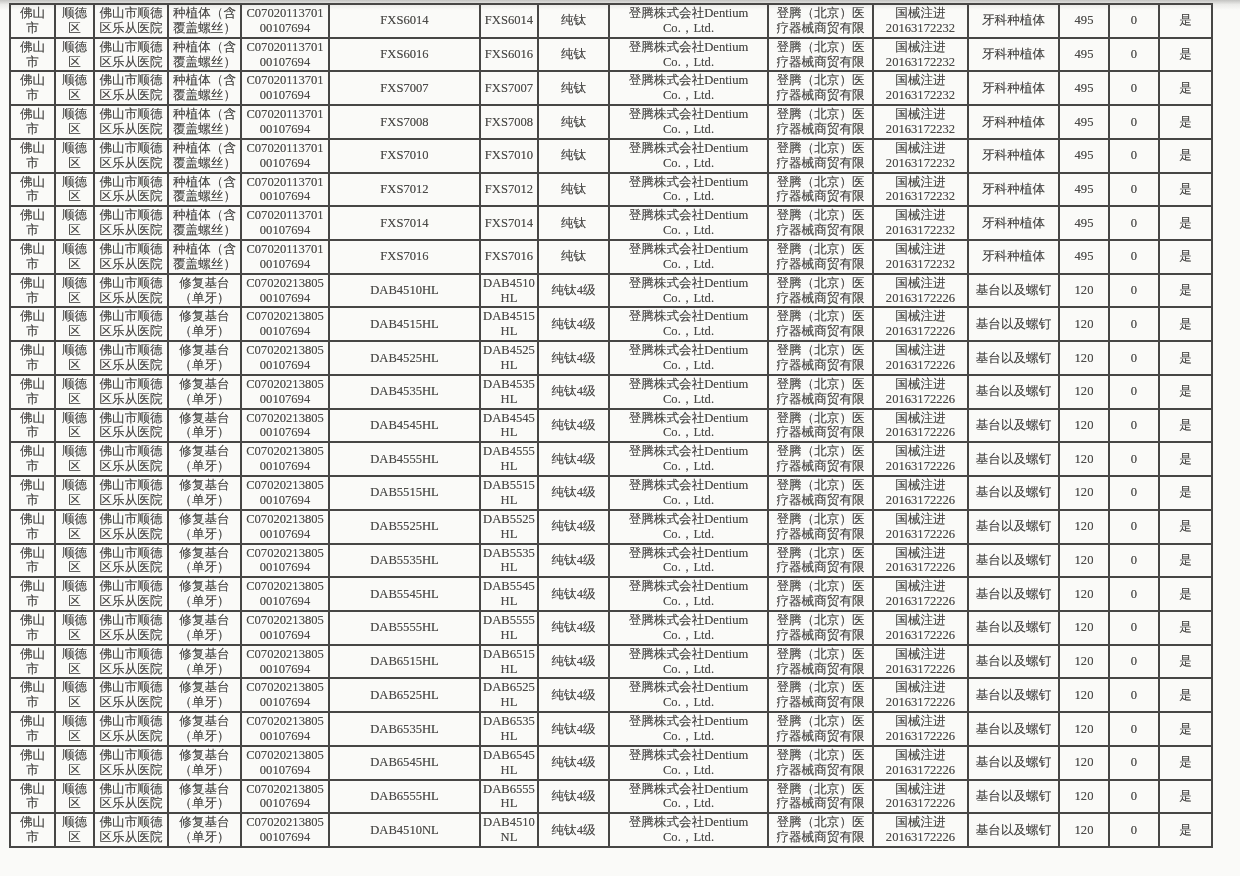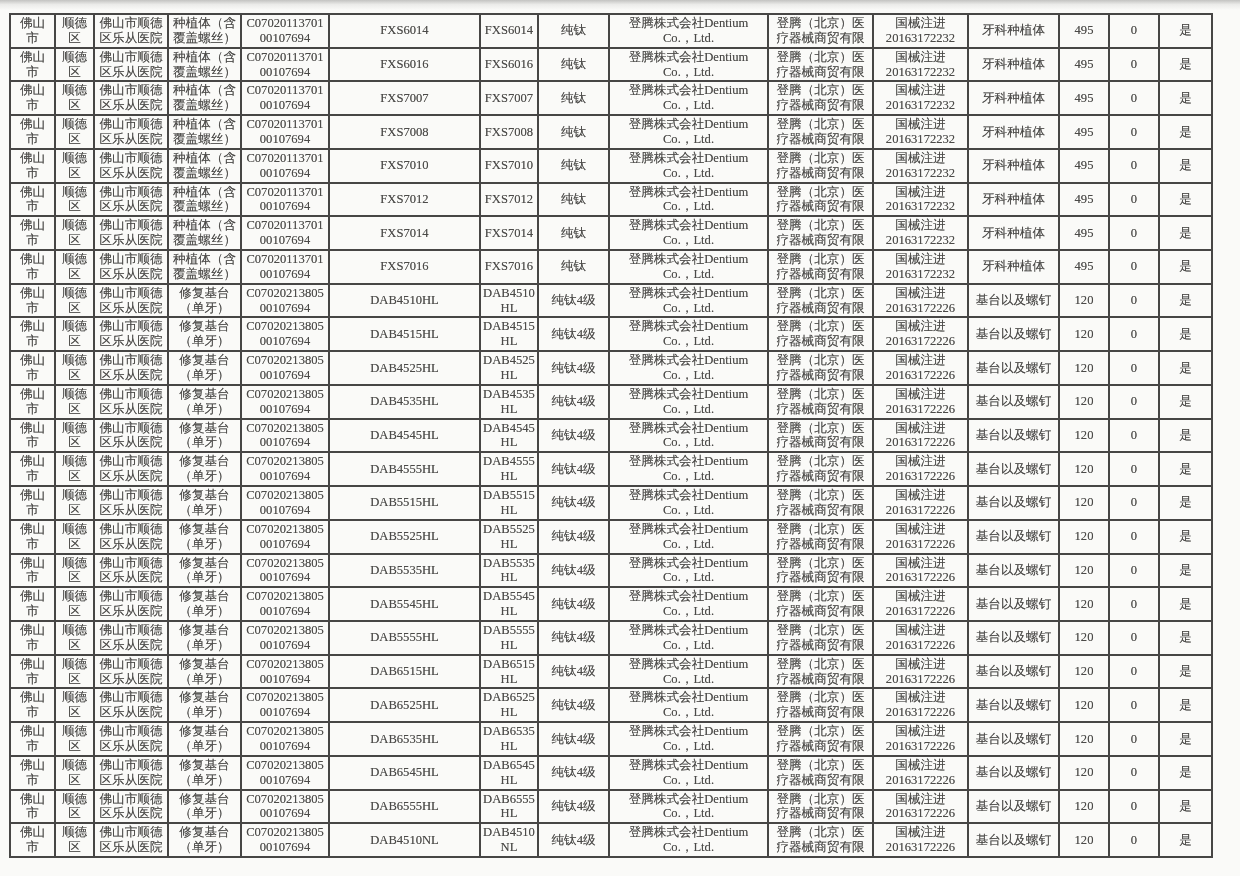--- a/index.html
+++ b/index.html
@@ -18,21 +18,21 @@
   .scan-top-edge {
     position: absolute;
     top: 0; left: 0; right: 0;
     height: 10px;
     background: linear-gradient(180deg, rgba(150,150,148,0.55) 0%, rgba(200,200,198,0.30) 45%, rgba(250,250,248,0) 100%);
     pointer-events: none;
   }
   table.doc-table {
     position: absolute;
     left: 9px;
-    top: 13px;
+    top: 3px;
     width: 1202px;
     height: 844px;
     border-collapse: collapse;
     table-layout: fixed;
   }
   table.doc-table td {
     border: 2px solid #474645;
     text-align: center;
     vertical-align: middle;
     font-size: 12.6px;

